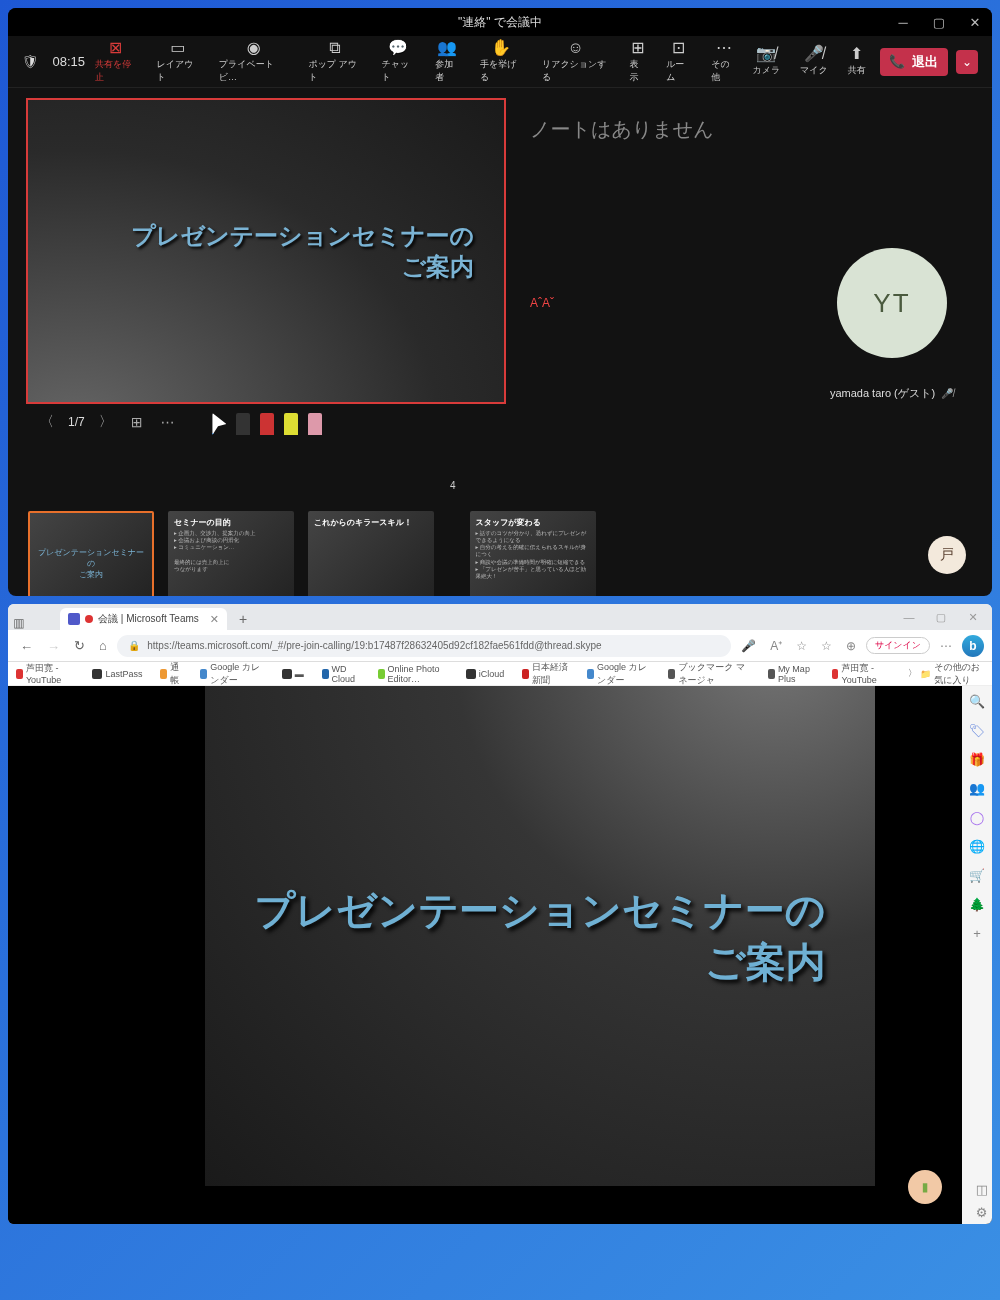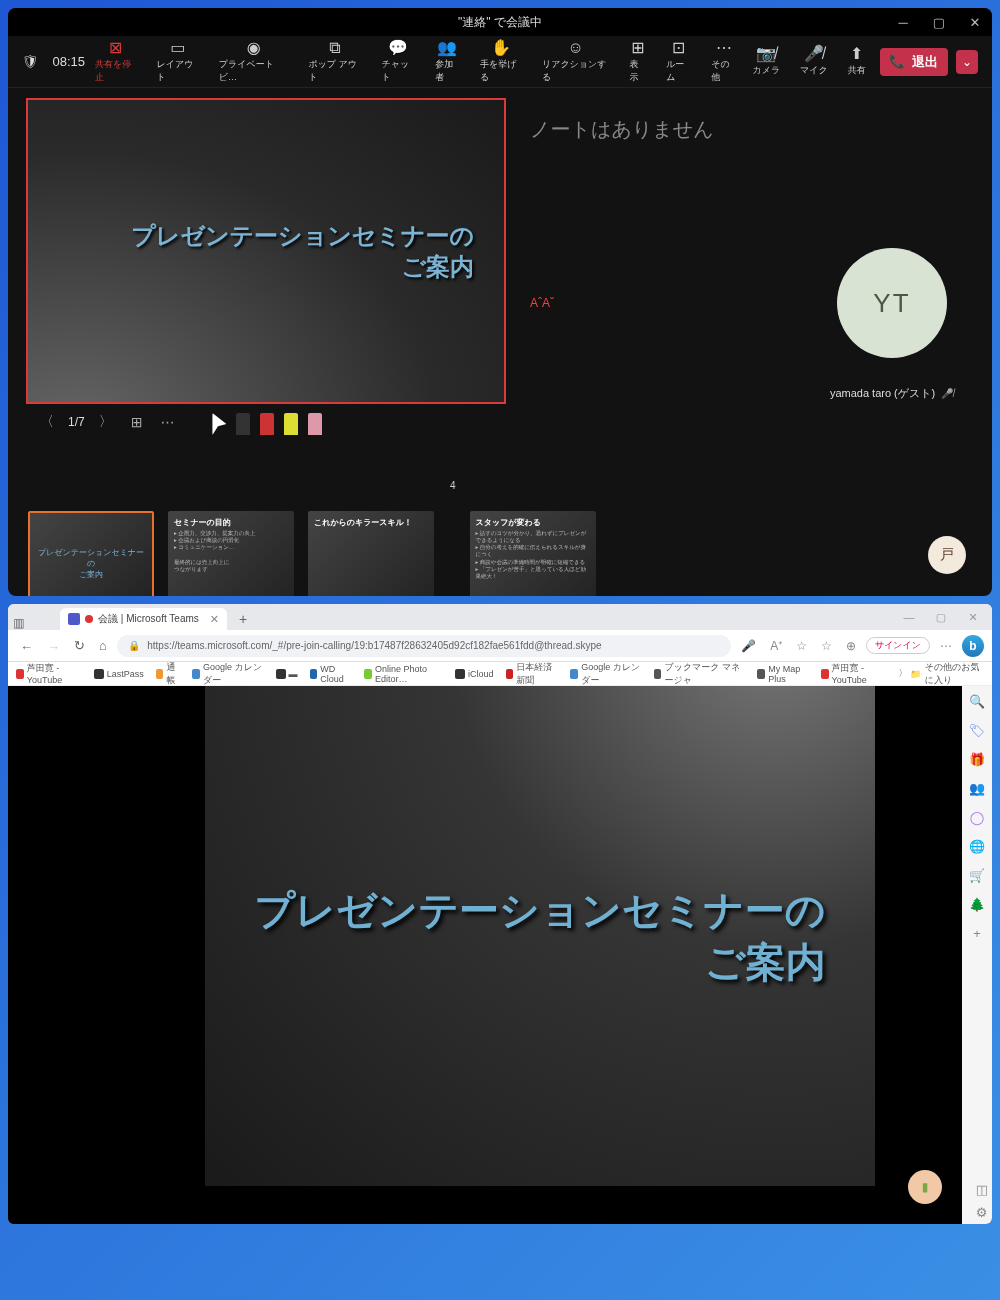--- a/index.html
+++ b/index.html
@@ -59,21 +59,21 @@
   .br-tab .x { margin-left: 6px; color: #888; font-size: 11px; }
   .br-newtab { margin-left: 6px; color: #666; padding: 3px 6px; font-size: 14px; }
   .br-winctrl { position: absolute; right: 4px; top: 2px; display: flex; gap: 2px; }
   .br-winctrl div { width: 30px; height: 22px; display: flex; align-items: center; justify-content: center; font-size: 11px; color: #999; }
   .br-addr { height: 32px; background: #fff; display: flex; align-items: center; padding: 0 8px; gap: 6px; border-bottom: 1px solid #ddd; }
   .br-addr .nav-ic { color: #666; font-size: 13px; padding: 2px 4px; }
   .br-url { flex: 1; background: #f0f2f5; border-radius: 12px; padding: 4px 12px; font-size: 10px; color: #666; height: 22px; display: flex; align-items: center; gap: 6px; }
   .br-url .lock { font-size: 10px; }
   .br-right-ic { color: #888; font-size: 12px; padding: 2px 4px; }
   .signin { border: 1px solid #ccc; border-radius: 10px; padding: 1px 8px; font-size: 9px; color: #d04; }
-  .br-bookmarks { height: 24px; background: #fff; display: flex; align-items: center; padding: 0 8px; gap: 12px; font-size: 9px; color: #555; border-bottom: 1px solid #eee; overflow: hidden; }
+  .br-bookmarks { height: 24px; background: #fff; display: flex; align-items: center; padding: 0 8px; gap: 18px; font-size: 9px; color: #555; border-bottom: 1px solid #eee; overflow: hidden; }
   .bm { display: flex; align-items: center; gap: 3px; }
   .bm .bic { width: 10px; height: 10px; border-radius: 2px; }
   .br-content { flex: 1; background: #000; position: relative; display: flex; }
   .br-sidebar { width: 30px; background: #f5f5f5; display: flex; flex-direction: column; align-items: center; padding-top: 8px; gap: 14px; }
   .br-sidebar .sic { font-size: 13px; }
   .shared-slide { margin: 0 auto; width: 670px; height: 500px; background: radial-gradient(ellipse at 85% -10%, #777, #353535 40%, #1a1a1a); display: flex; align-items: center; justify-content: center; }
   .shared-slide .st { color: #6fb0d3; font-size: 40px; font-weight: bold; text-align: right; text-shadow: 3px 3px 4px #000; line-height: 1.3; }
   .left-strip { width: 110px; background: #000; }
   .fab2 { position: absolute; right: 50px; bottom: 20px; width: 34px; height: 34px; border-radius: 50%; background: #f2c9a6; display: flex; align-items: center; justify-content: center; color: #7a4; font-size: 12px; }
   .br-bot-ic { position: absolute; right: 4px; bottom: 4px; display: flex; flex-direction: column; gap: 8px; color: #888; font-size: 13px; }

